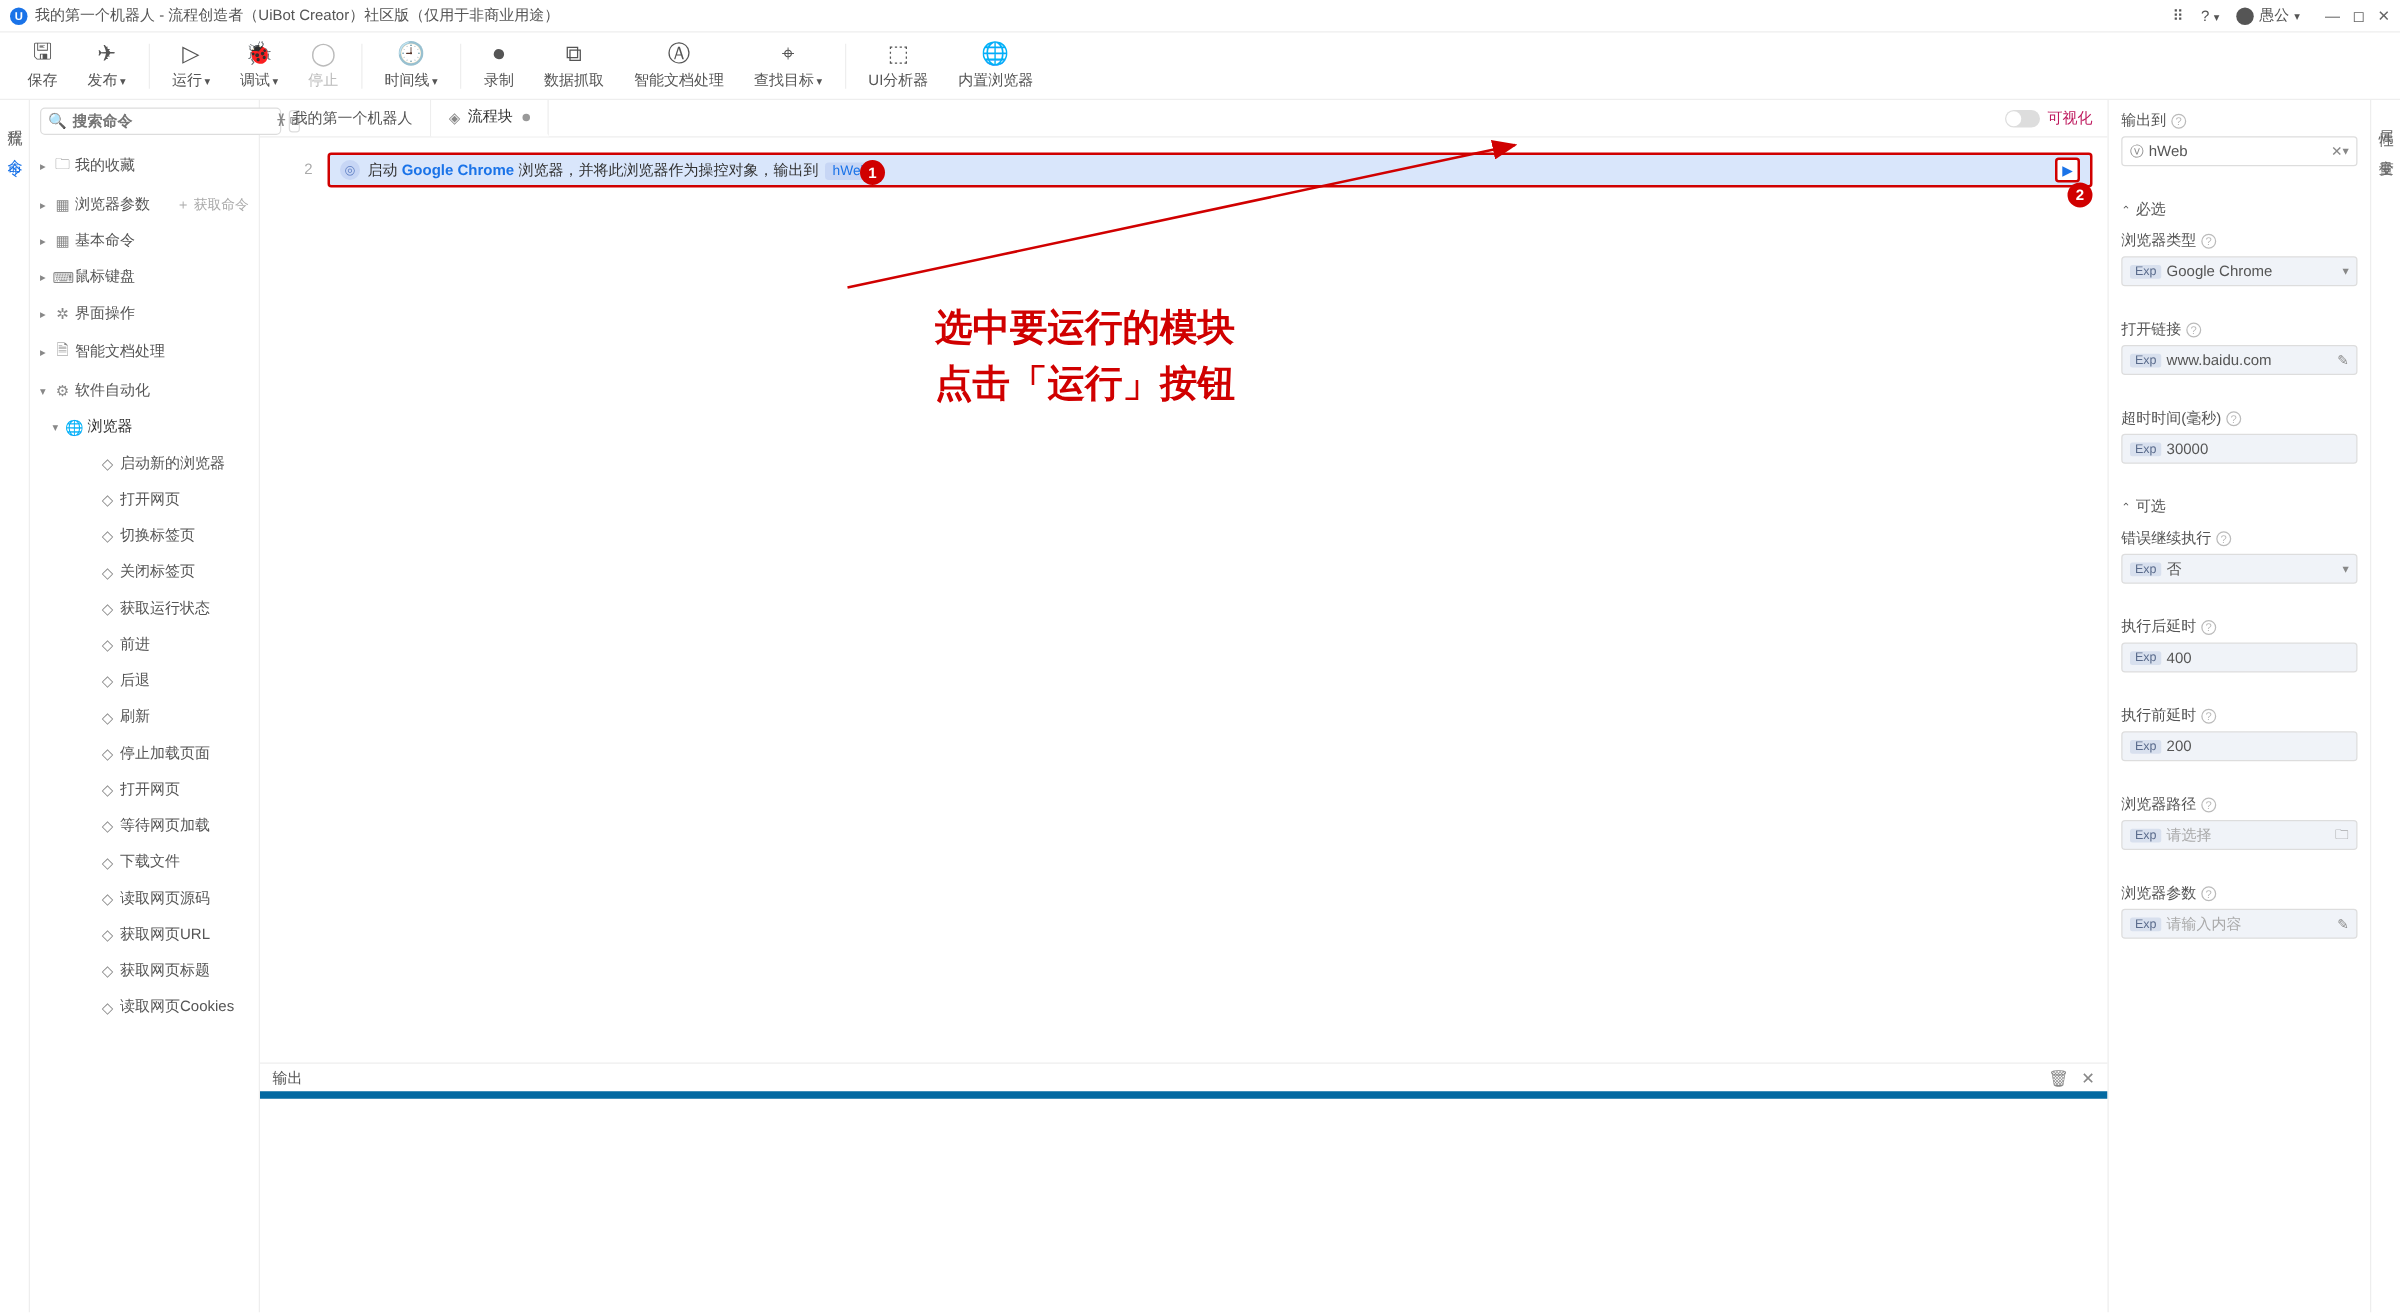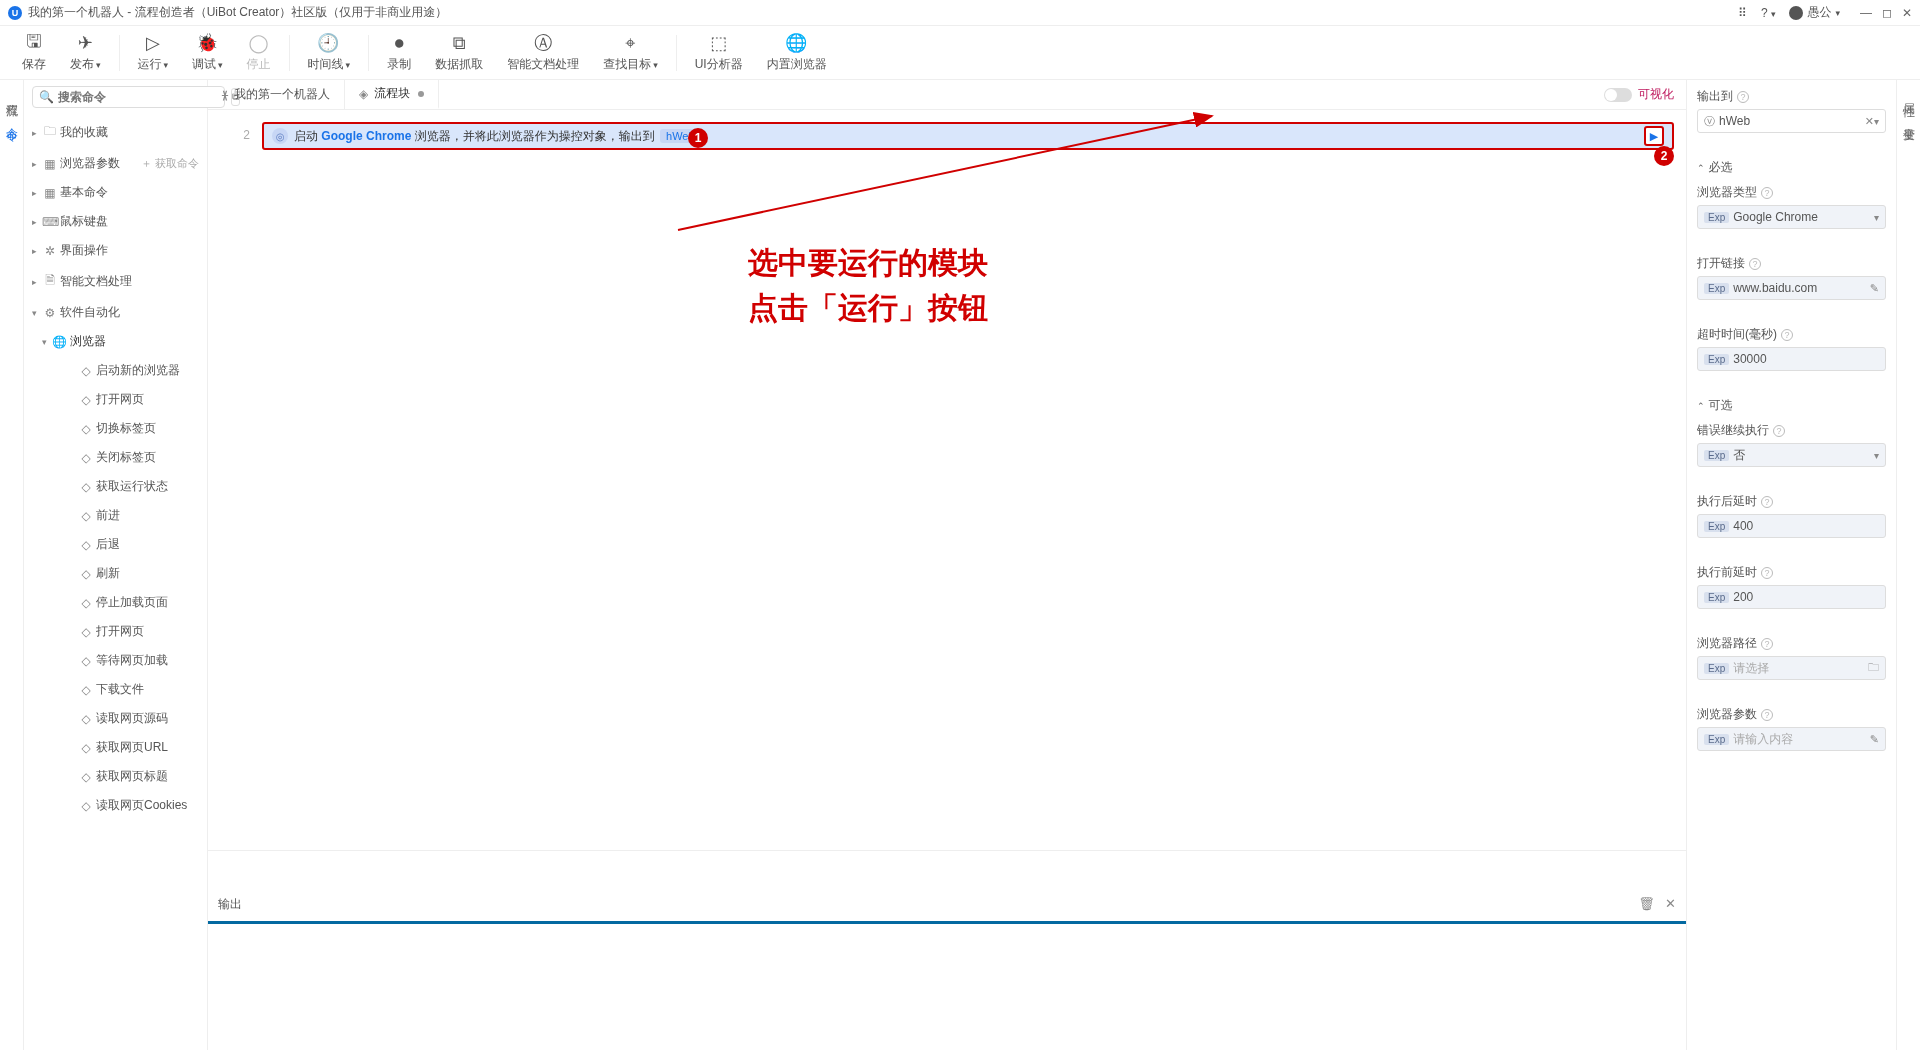--- a/index.html
+++ b/index.html
@@ -83,21 +83,21 @@
 .code-line .run-btn { width: 20px; height: 20px; border: 2px solid #d00000; border-radius: 3px; display: flex; align-items: center; justify-content: center; color: #1a73e8; font-size: 11px; cursor: pointer; background: #fff; }
 
 .callout { position: absolute; left: 480px; top: 18px; pointer-events: none; }
 .callout .c1 { position: absolute; left: 0; top: 0; width: 20px; height: 20px; background: #d00000; color: #fff; border-radius: 50%; font-size: 12px; display: flex; align-items: center; justify-content: center; font-weight: bold; }
 .callout-text { position: absolute; left: 540px; top: 130px; color: #d00000; font-size: 30px; font-weight: 700; line-height: 1.5; pointer-events: none; }
 .callout2 { position: absolute; right: 12px; top: 36px; width: 20px; height: 20px; background: #d00000; color: #fff; border-radius: 50%; font-size: 12px; display: flex; align-items: center; justify-content: center; font-weight: bold; pointer-events: none; }
 
 .arrow-svg { position: absolute; left: 460px; top: 0; width: 570px; height: 130px; pointer-events: none; }
 
 .output-panel { height: 200px; border-top: 1px solid #eee; display: flex; flex-direction: column; }
-.output-header { height: 28px; display: flex; padding: 0 10px; border-bottom: 3px solid #0369a1; margin-top: 45px; }
+.output-header { height: 28px; display: flex; align-items: center; padding: 0 10px; border-bottom: 6px solid #0369a1; }
 .output-header .oh-title { flex: 1; color: #555; }
 .output-header .oh-icon { color: #888; margin-left: 10px; cursor: pointer; font-size: 13px; }
 .output-body { flex: 1; }
 
 
 .props { width: 210px; border-left: 1px solid #eee; padding: 8px 10px; overflow: auto; }
 .prop-row { margin-bottom: 26px; }
 .prop-label { display: flex; align-items: center; gap: 4px; color: #555; font-size: 12px; margin-bottom: 4px; }
 .prop-label .help { width: 12px; height: 12px; border: 1px solid #bbb; border-radius: 50%; font-size: 9px; color: #bbb; display: inline-flex; align-items: center; justify-content: center; }
 .prop-input { display: flex; align-items: center; border: 1px solid #ddd; border-radius: 3px; padding: 3px 6px; background: #f0f3f8; height: 24px; }

